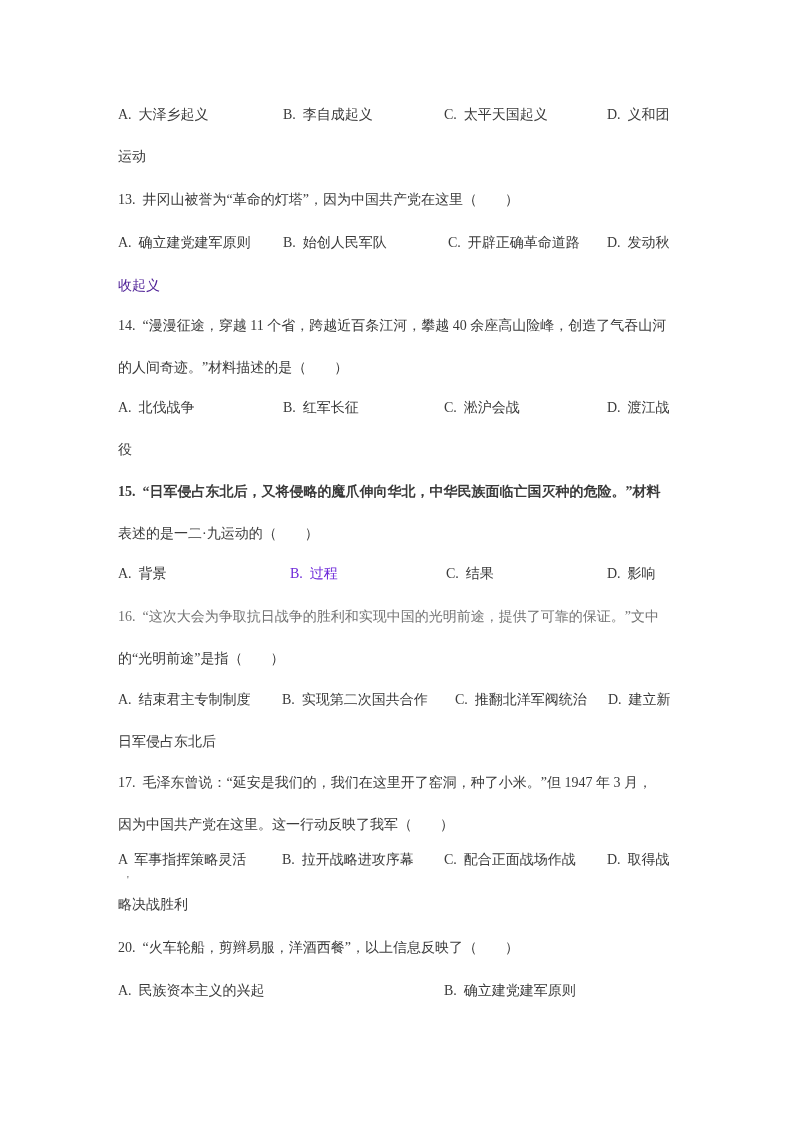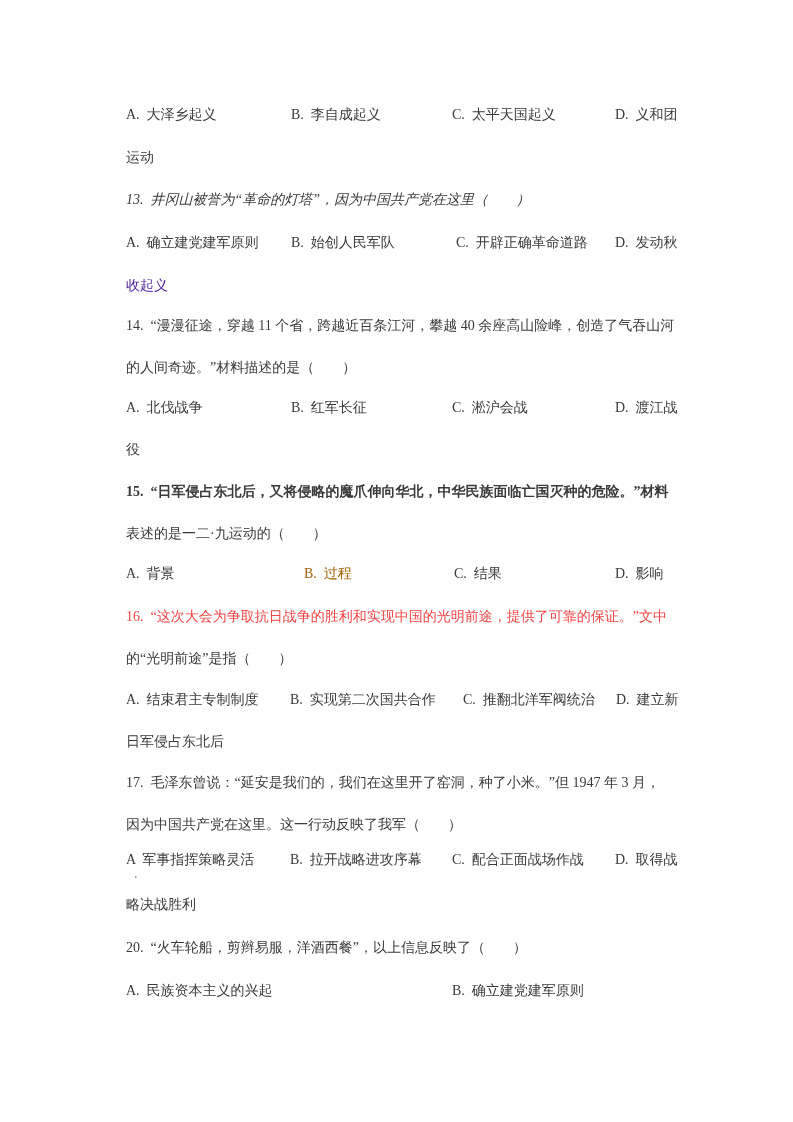--- a/index.html
+++ b/index.html
@@ -25,50 +25,49 @@
     height: 20px;
     line-height: 19px;
     font-size: 14px;
     color: #3a3a3a;
     white-space: pre;
   }
   .text-segment {
     position: absolute;
     top: 0;
     white-space: pre;
-    margin-left: 8px;
   }
 </style>
 </head>
 <body>
 
 <div class="page">
   <div class="content" id="exam-content" style="background: rgb(255, 255, 255);">
       <div>
         <div class="text-line" style="top: 105px;"><span class="text-segment" style="left: 0px; color: rgb(58, 58, 58);">A.  大泽乡起义</span><span class="text-segment" style="left: 165px; color: rgb(58, 58, 58);">B.  李自成起义</span><span class="text-segment" style="left: 326px; color: rgb(58, 58, 58);">C.  太平天国起义</span><span class="text-segment" style="left: 489px; color: rgb(58, 58, 58);">D.  义和团</span></div>
-        <div class="text-line" style="top: 148px;"><span class="text-segment" style="left: 0px; color: rgb(58, 58, 58);">运动</span></div>
+        <div class="text-line" style="top: 148px;"><span class="text-segment" style="left: 0px; color: rgb(58, 58, 58); font-family: Liberation Mono, monospace;">运动</span></div>
       </div>
       <div>
-        <div class="text-line" style="top: 190px;"><span class="text-segment" style="left: 0px; color: rgb(58, 58, 58); font-style: italic;">13.  井冈山被誉为“革命的灯塔”，因为中国共产党在这里（　　）</span></div>
+        <div class="text-line" style="top: 190px;"><span class="text-segment" style="left: 0px; color: rgb(58, 58, 58);">13.  井冈山被誉为“革命的灯塔”，因为中国共产党在这里（　　）</span></div>
         <div class="text-line" style="top: 233px;"><span class="text-segment" style="left: 0px; color: rgb(58, 58, 58);">A.  确立建党建军原则</span><span class="text-segment" style="left: 165px; color: rgb(58, 58, 58);">B.  始创人民军队</span><span class="text-segment" style="left: 330px; color: rgb(58, 58, 58);">C.  开辟正确革命道路</span><span class="text-segment" style="left: 489px; color: rgb(58, 58, 58);">D.  发动秋</span></div>
         <div class="text-line" style="top: 276px;"><span class="text-segment" style="left: 0px; color: #4c1d95;">收起义</span></div>
       </div>
       <div>
         <div class="text-line" style="top: 316px;"><span class="text-segment" style="left: 0px; color: rgb(58, 58, 58);">14.  “漫漫征途，穿越 11 个省，跨越近百条江河，攀越 40 余座高山险峰，创造了气吞山河</span></div>
         <div class="text-line" style="top: 358px;"><span class="text-segment" style="left: 0px; color: rgb(58, 58, 58);">的人间奇迹。”材料描述的是（　　）</span></div>
         <div class="text-line" style="top: 398px;"><span class="text-segment" style="left: 0px; color: rgb(58, 58, 58);">A.  北伐战争</span><span class="text-segment" style="left: 165px; color: rgb(58, 58, 58);">B.  红军长征</span><span class="text-segment" style="left: 326px; color: rgb(58, 58, 58);">C.  淞沪会战</span><span class="text-segment" style="left: 489px; color: rgb(58, 58, 58);">D.  渡江战</span></div>
         <div class="text-line" style="top: 440px;"><span class="text-segment" style="left: 0px; color: rgb(58, 58, 58);">役</span></div>
       </div>
       <div>
         <div class="text-line" style="top: 482px;"><span class="text-segment" style="left: 0px; color: rgb(58, 58, 58); font-weight: bold;">15.  “日军侵占东北后，又将侵略的魔爪伸向华北，中华民族面临亡国灭种的危险。”材料</span></div>
         <div class="text-line" style="top: 524px;"><span class="text-segment" style="left: 0px; color: rgb(58, 58, 58);">表述的是一二·九运动的（　　）</span></div>
-        <div class="text-line" style="top: 564px;"><span class="text-segment" style="left: 0px; color: rgb(58, 58, 58);">A.  背景</span><span class="text-segment" style="left: 178px; color: #a16207;">B.  过程</span><span class="text-segment" style="left: 328px; color: rgb(58, 58, 58);">C.  结果</span><span class="text-segment" style="left: 489px; color: rgb(58, 58, 58);">D.  影响</span></div>
+        <div class="text-line" style="top: 564px;"><span class="text-segment" style="left: 0px; color: rgb(58, 58, 58);">A.  背景</span><span class="text-segment" style="left: 172px; color: #6d28d9;">B.  过程</span><span class="text-segment" style="left: 328px; color: rgb(58, 58, 58);">C.  结果</span><span class="text-segment" style="left: 489px; color: rgb(58, 58, 58);">D.  影响</span></div>
       </div>
       <div>
-        <div class="text-line" style="top: 607px;"><span class="text-segment" style="left: 0px; color: #ef4444;">16.  “这次大会为争取抗日战争的胜利和实现中国的光明前途，提供了可靠的保证。”文中</span></div>
+        <div class="text-line" style="top: 607px;"><span class="text-segment" style="left: 0px; color: #737373;">16.  “这次大会为争取抗日战争的胜利和实现中国的光明前途，提供了可靠的保证。”文中</span></div>
         <div class="text-line" style="top: 649px;"><span class="text-segment" style="left: 0px; color: rgb(58, 58, 58); text-align: center;">的“光明前途”是指（　　）</span></div>
         <div class="text-line" style="top: 690px;"><span class="text-segment" style="left: 0px; color: rgb(58, 58, 58);">A.  结束君主专制制度</span><span class="text-segment" style="left: 164px; color: rgb(58, 58, 58);">B.  实现第二次国共合作</span><span class="text-segment" style="left: 337px; color: rgb(58, 58, 58);">C.  推翻北洋军阀统治</span><span class="text-segment" style="left: 490px; color: rgb(58, 58, 58);">D.  建立新</span></div>
         <div class="text-line" style="top: 732px;"><span class="text-segment" style="left: 0px; color: rgb(58, 58, 58);">日军侵占东北后</span></div>
       </div>
       <div>
         <div class="text-line" style="top: 773px;"><span class="text-segment" style="left: 0px; color: rgb(58, 58, 58);">17.  毛泽东曾说：“延安是我们的，我们在这里开了窑洞，种了小米。”但 1947 年 3 月，</span></div>
         <div class="text-line" style="top: 815px;"><span class="text-segment" style="left: 0px; color: rgb(58, 58, 58);">因为中国共产党在这里。这一行动反映了我军（　　）</span></div>
         <div class="text-line" style="top: 850px;"><span class="text-segment" style="left: 0px; color: rgb(58, 58, 58);">A  军事指挥策略灵活</span><span class="text-segment" style="left: 164px; color: rgb(58, 58, 58);">B.  拉开战略进攻序幕</span><span class="text-segment" style="left: 326px; color: rgb(58, 58, 58);">C.  配合正面战场作战</span><span class="text-segment" style="left: 489px; color: rgb(58, 58, 58);">D.  取得战</span></div>
         <div class="text-line" style="top: 870px;"><span class="text-segment" style="left: 9px; font-size: 10px; color: rgb(58, 58, 58);">'</span></div>
         <div class="text-line" style="top: 895px;"><span class="text-segment" style="left: 0px; color: rgb(58, 58, 58);">略决战胜利</span></div>

